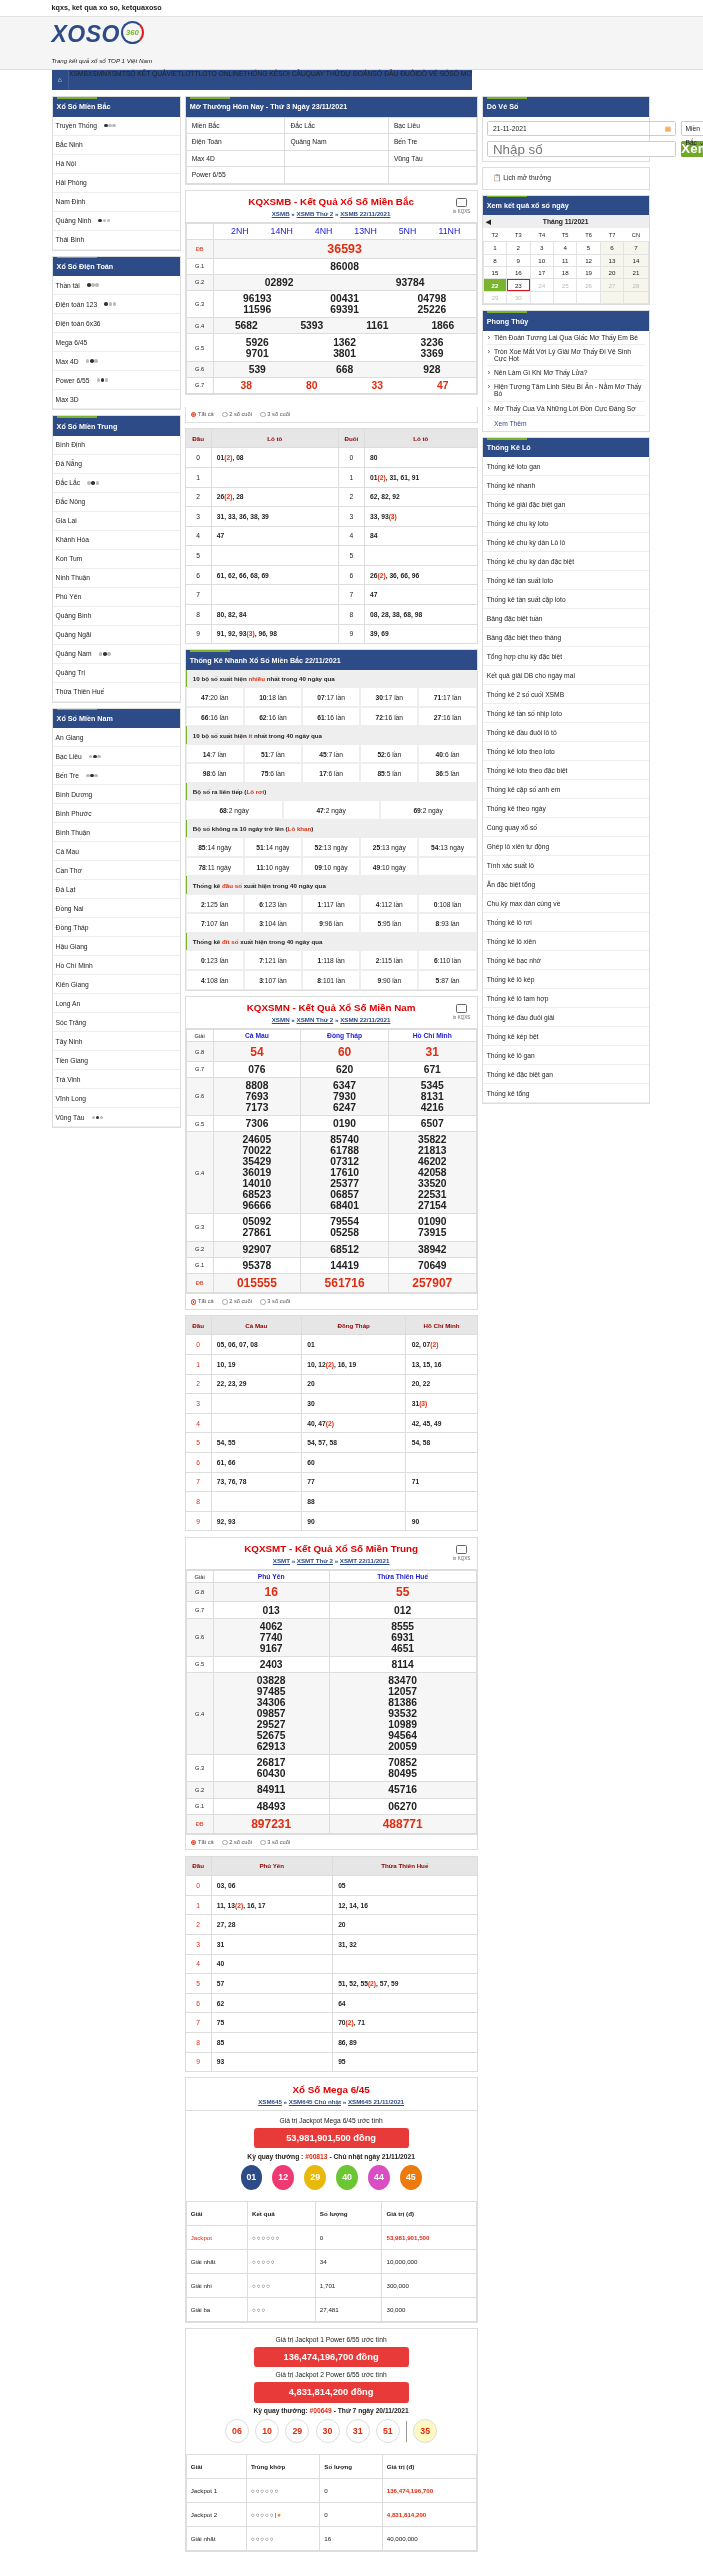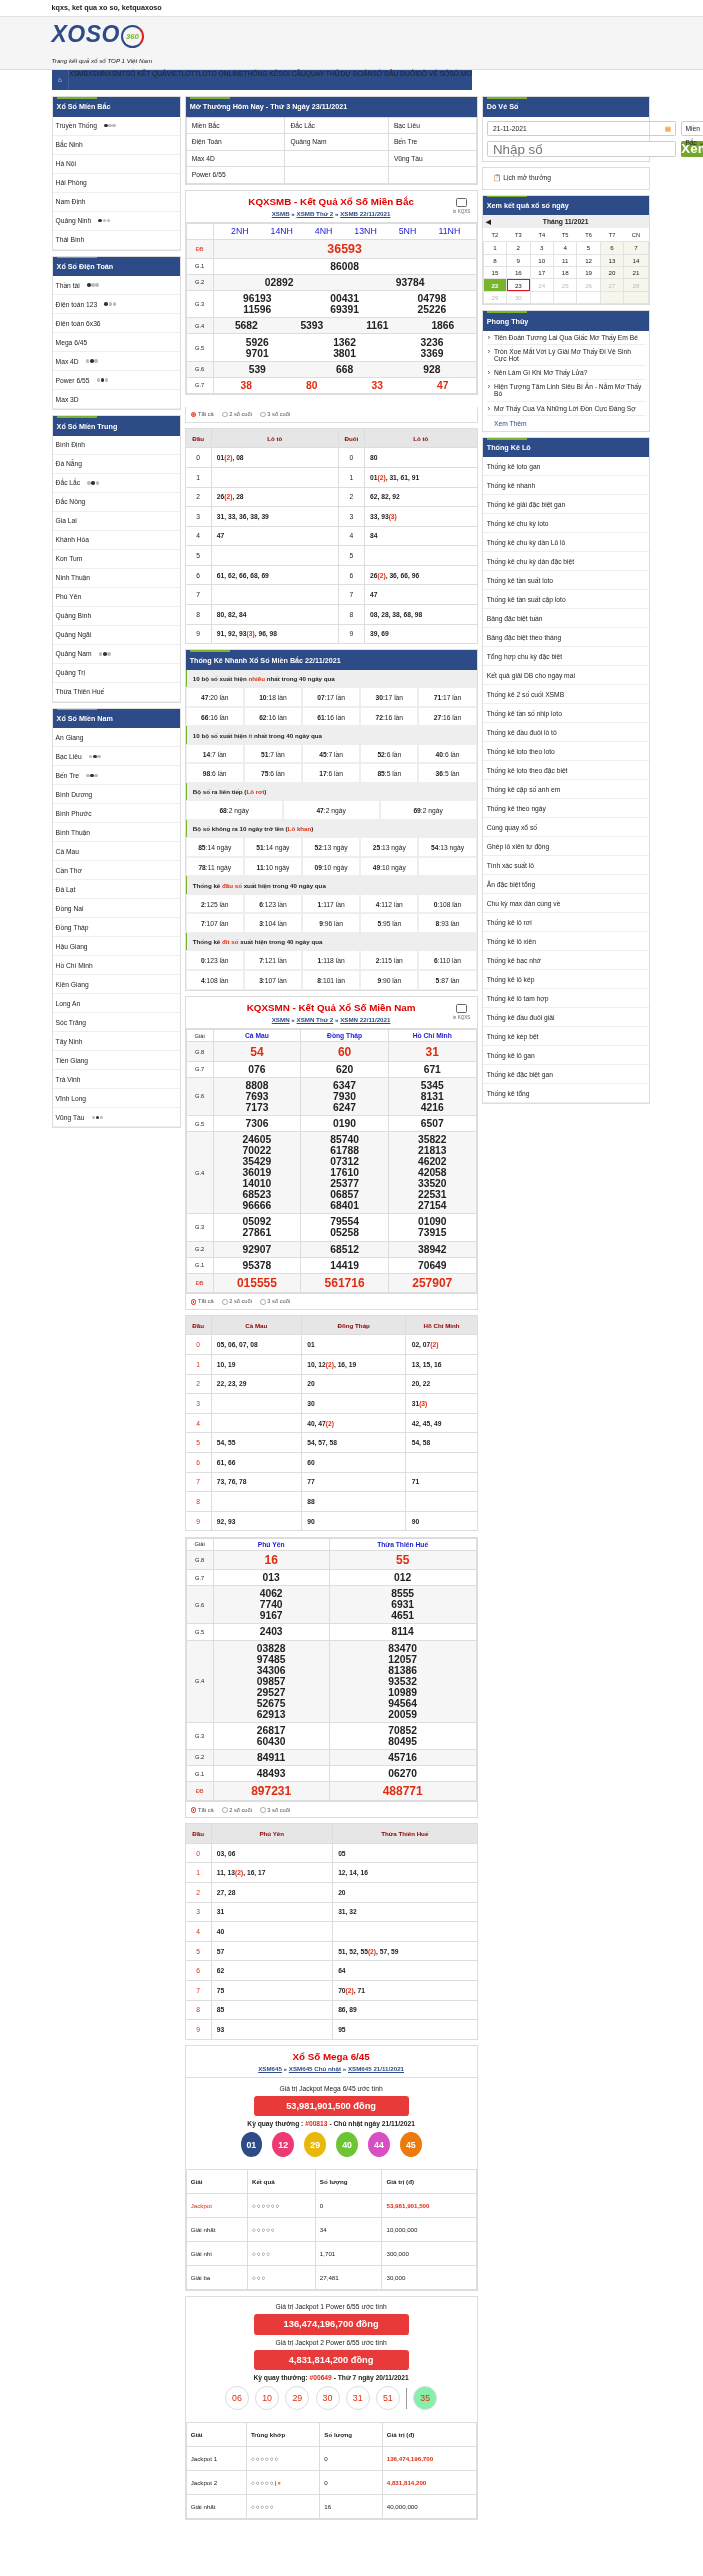--- a/index.html
+++ b/index.html
@@ -2,21 +2,21 @@
 <html style="font-size:8.2px"><head>
 <meta charset="utf-8">
 <style>
 *{box-sizing:border-box;margin:0;padding:0}
 body{font-family:"Liberation Sans",sans-serif;background:#fff;color:#222;width:704px;font-size:6.7px}
 a{color:inherit;text-decoration:none}
 .topbar{height:16.5px;border-bottom:0.5px solid #e2e2e2;display:flex;align-items:center}
 .wrap{width:601px;margin:0 auto;position:relative}
 .topbar .wrap{font-size:7.2px;font-weight:bold;color:#222}
 .header{background:#f5f5f5;height:53px;border-bottom:0.5px solid #ddd}
-.logo{position:absolute;left:0;top:4.1px;display:flex;align-items:flex-end}
+.logo{position:absolute;left:0;top:4.1px;display:flex;align-items:flex-start}
 .logo .x{font-size:23px;font-weight:900;font-style:italic;color:#2d4b87;letter-spacing:0.5px}
 .logo .ring{width:23px;height:23px;border-radius:50%;border:2.6px solid #2d4b87;border-right-color:#e02020;display:flex;align-items:center;justify-content:center;color:#7ab32e;font-weight:900;font-style:italic;font-size:7.7px;margin-left:1px}
 .slogan{position:absolute;left:0;top:40px;font-style:italic;font-size:6.2px}
 .nav-wrap{width:601px;margin:0 auto}
 .navbar{background:#2d4b87;display:inline-flex;height:20.6px}
 .layout{width:601px;margin:6.2px auto 0;display:flex;gap:4.1px;align-items:flex-start}
 .left{width:129px}
 .main{width:293px}
 .right{width:168px}
 .box{border:0.5px solid #ddd;margin-bottom:5.2px;background:#fff}
@@ -50,21 +50,21 @@
 table.loto td{border:0.5px solid #ddd;height:19.6px;font-size:6.7px;padding:0 5.2px;font-weight:bold}
 table.loto td.d{text-align:center;font-weight:normal;width:26px}
 .st-h{background:#eee;border-left:1.5px solid #7ab32e;padding:5.2px 6.2px;font-weight:bold;font-size:6.2px}
 .st-h em{font-style:normal;color:#e02c10}
 .st-row{display:flex}
 .st-row div{flex:1;text-align:center;border:0.5px solid #eee;height:19.6px;line-height:19.6px;font-size:6.7px}
 .mega-j{text-align:center;padding:6.2px 0}
 .jp{background:#e93a3a;color:#fff;font-weight:bold;font-size:9.3px;border-radius:3.1px;width:155px;margin:4.1px auto;padding:5.2px 0}
 .balls{display:flex;justify-content:center;gap:10.3px;margin:5.2px 0}
 .ball{width:21.6px;height:25px;border-radius:50%;color:#fff;font-weight:bold;font-size:8.8px;display:flex;align-items:center;justify-content:center}
-.pball{width:24px;height:24px;border-radius:50%;border:1px solid #ddd;color:#e02c10;font-weight:normal;font-size:8.8px;display:flex;align-items:center;justify-content:center}
+.pball{width:24px;height:24px;border-radius:50%;border:1px solid #ddd;color:#e02c10;font-weight:bold;font-size:8.8px;display:flex;align-items:center;justify-content:center}
 table.prz{width:100%;border-collapse:collapse}
 table.prz td,table.prz th{border:0.5px solid #ddd;height:24px;padding:0 4.1px;text-align:left;font-size:6.2px}
 table.prz th{font-size:6.2px}
 .circles{letter-spacing:1px;font-size:7.2px}
 .cal{width:100%;border-collapse:collapse;font-size:6.2px}
 .cal td{border:0.5px solid #e3e3e3;text-align:center;height:12.4px}
 .cal .wk td{border:none;height:13.4px;font-size:5.7px}
 .cal .we{background:#f6f6ec}
 .cal .dim{color:#bbb}
 .cal .sel{background:#7ab32e;color:#fff;font-weight:bold}
@@ -593,20 +593,25 @@
           <tr>
             <td class="d" style="color:#e02c10">9</td>
             <td class="">92, 93</td>
             <td class="">90</td>
             <td class="">90</td>
           </tr>
         </tbody>
       </table>
 
     <div class="box" style="margin-bottom:0">
+      <div class="res-h">
+          <h2>KQXSMT - Kết Quả Xổ Số Miền Trung</h2>
+          <div class="crumb" id="crumb-xsmt"><a>XSMT</a> » <a>XSMT Thứ 2</a> » <a>XSMT 22/11/2021</a></div>
+          <div class="print"><b></b><span>in KQXS</span></div>
+        </div>
       <table class="kq" id="xsmt">
           <tbody>
             <tr>
               <td class="lbl">Giải</td>
               <td class="nh" style="font-size:6.7px!important;font-weight:bold!important;color:#1b1bd4">Phú Yên</td>
               <td class="nh" style="font-size:6.7px!important;font-weight:bold!important;color:#1b1bd4">Thừa Thiên Huế</td>
             </tr>
             <tr>
               <td class="lbl ">G.8</td>
               <td class="red" style="font-size:12px">16</td>
@@ -778,21 +783,21 @@
         <div class="jp">4,831,814,200 đồng</div>
         <div style="font-weight:bold"><span>Kỳ quay thưởng: </span><span class="red">#00649</span><span> - Thứ 7 ngày 20/11/2021</span></div>
         <div class="balls" id="power-balls" style="gap:6.2px">
             <div class="pball">06</div>
             <div class="pball">10</div>
             <div class="pball">29</div>
             <div class="pball">30</div>
             <div class="pball">31</div>
             <div class="pball">51</div>
             <div style="width:1px;background:#999;height:20.6px;margin-top:2.1px"></div>
-            <div class="pball" style="background:#86efac">35</div>
+            <div class="pball" style="background:#fef9c3">35</div>
           </div>
       </div>
       <table class="prz" id="power-prz">
           <tbody>
             <tr>
               <th>Giải</th>
               <th>Trùng khớp</th>
               <th>Số lượng</th>
               <th>Giá trị (đ)</th>
             </tr>

